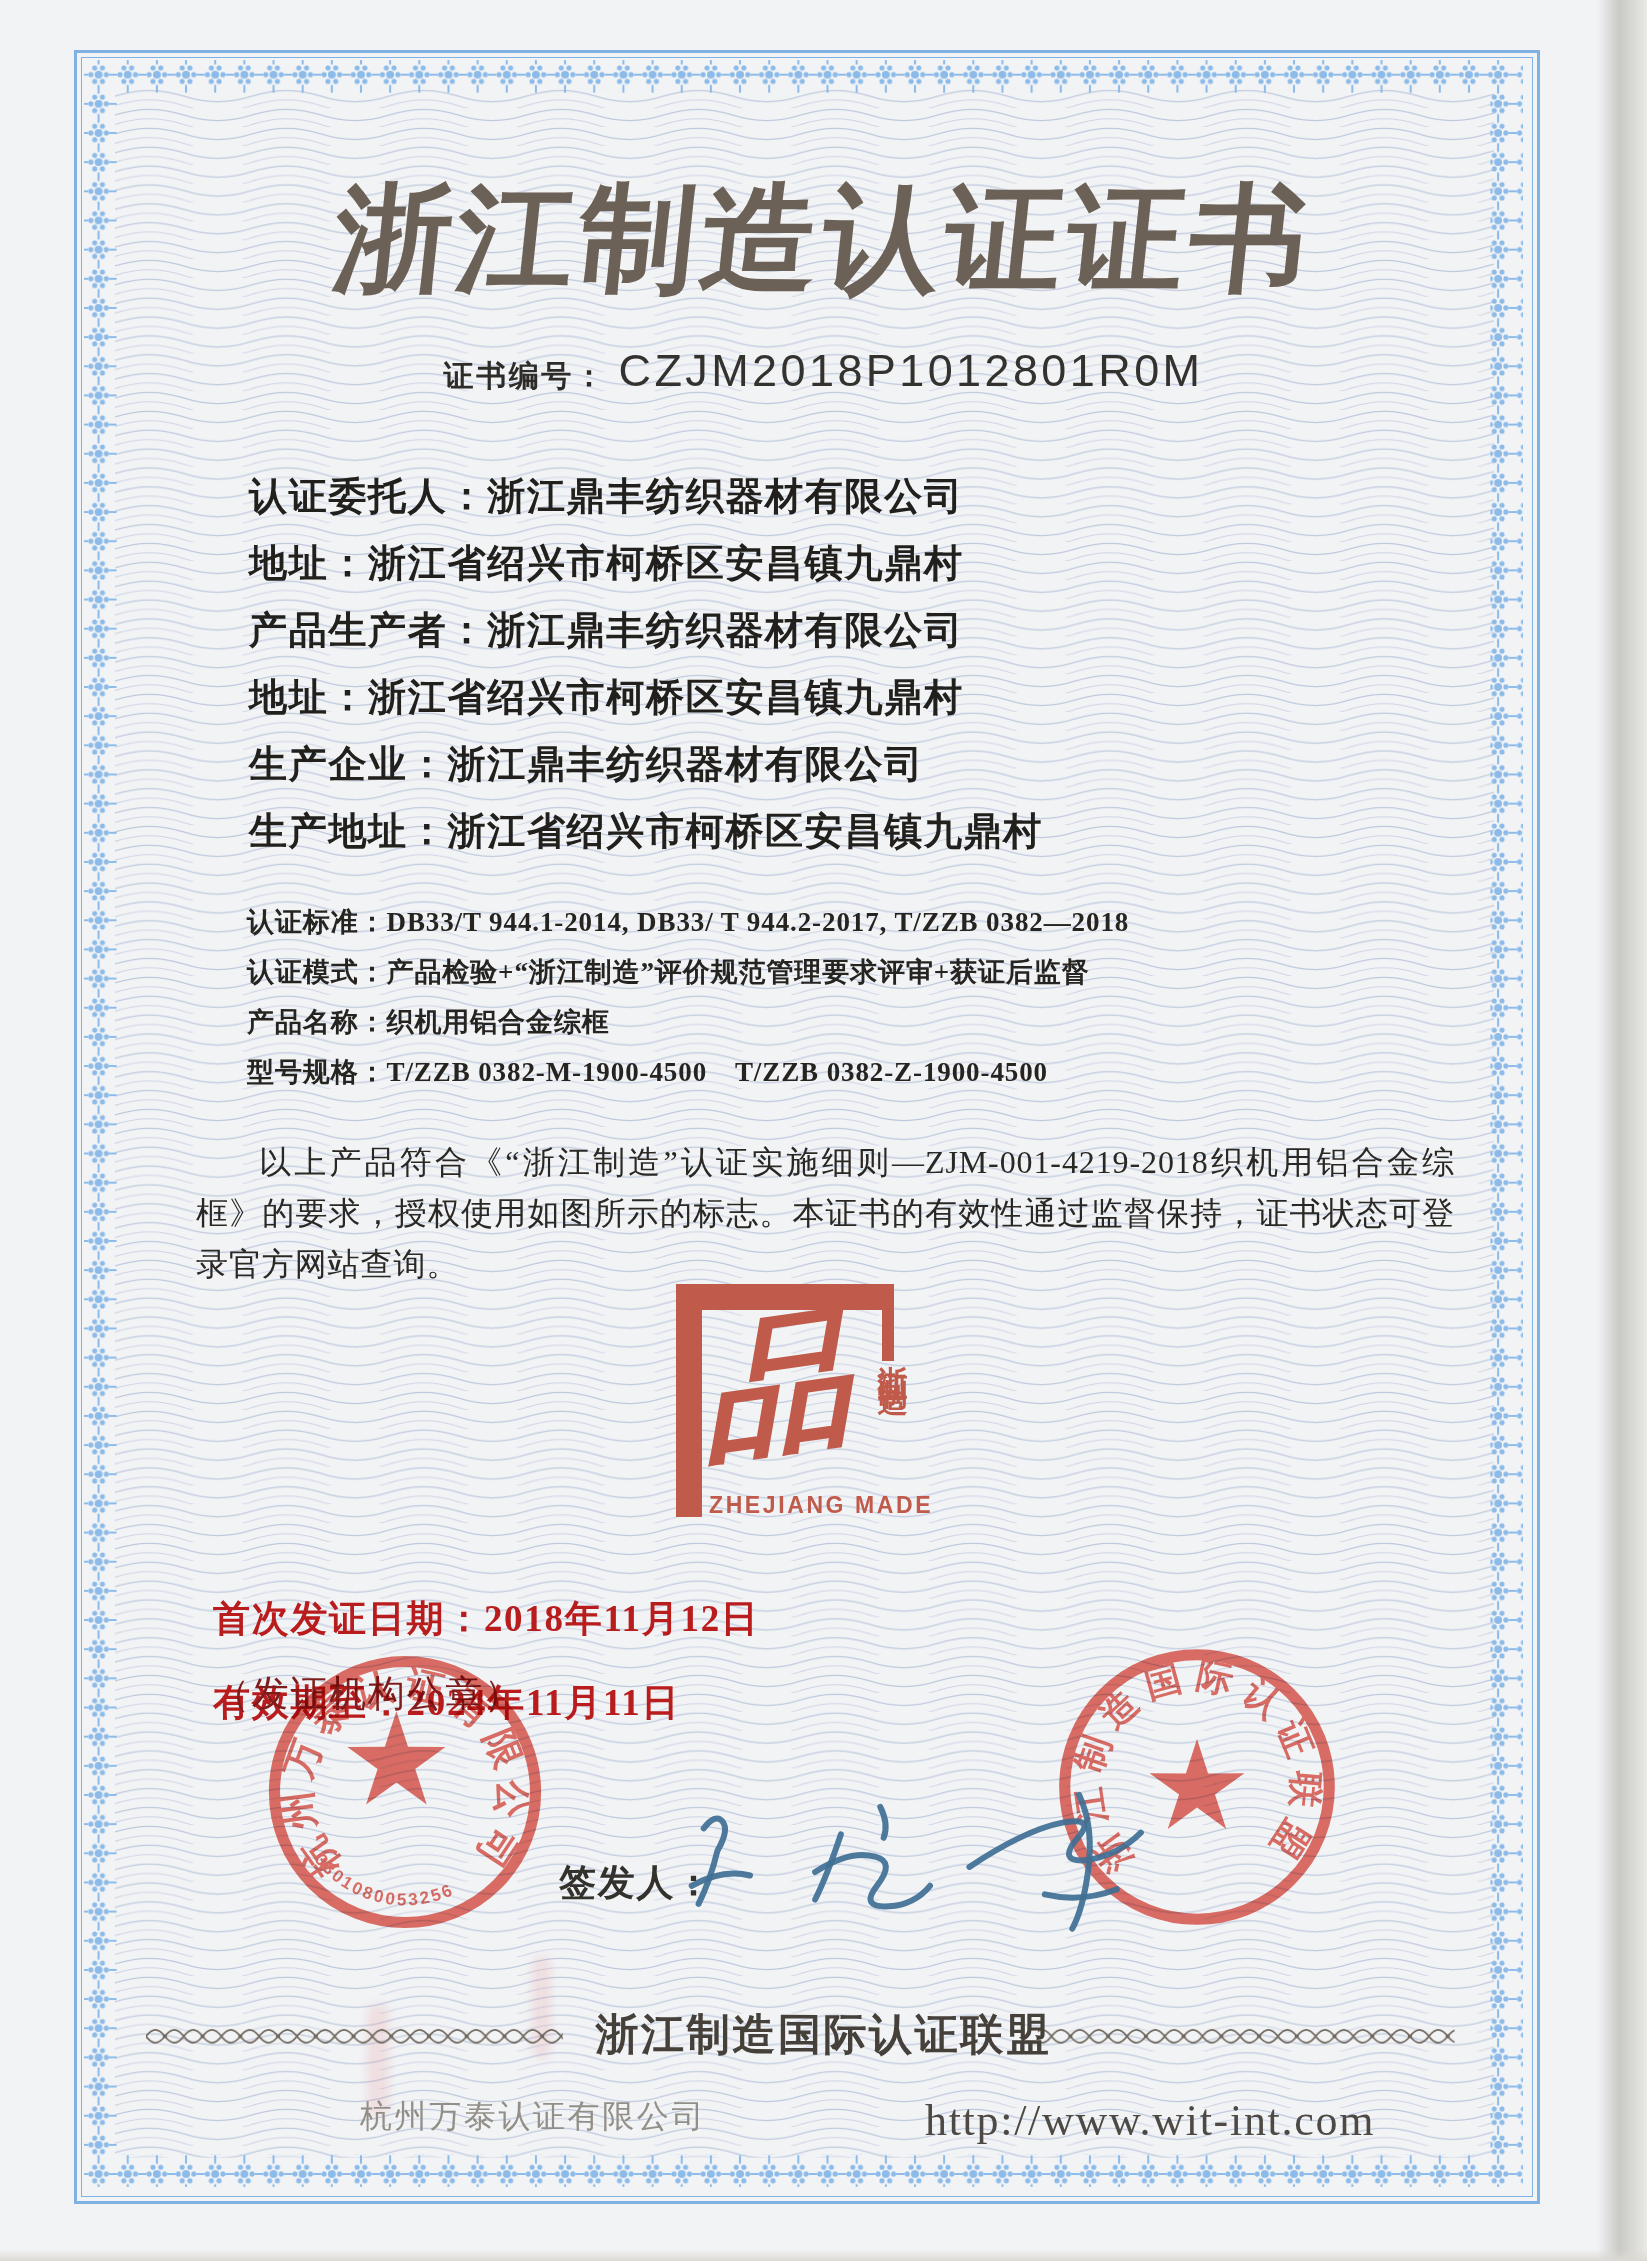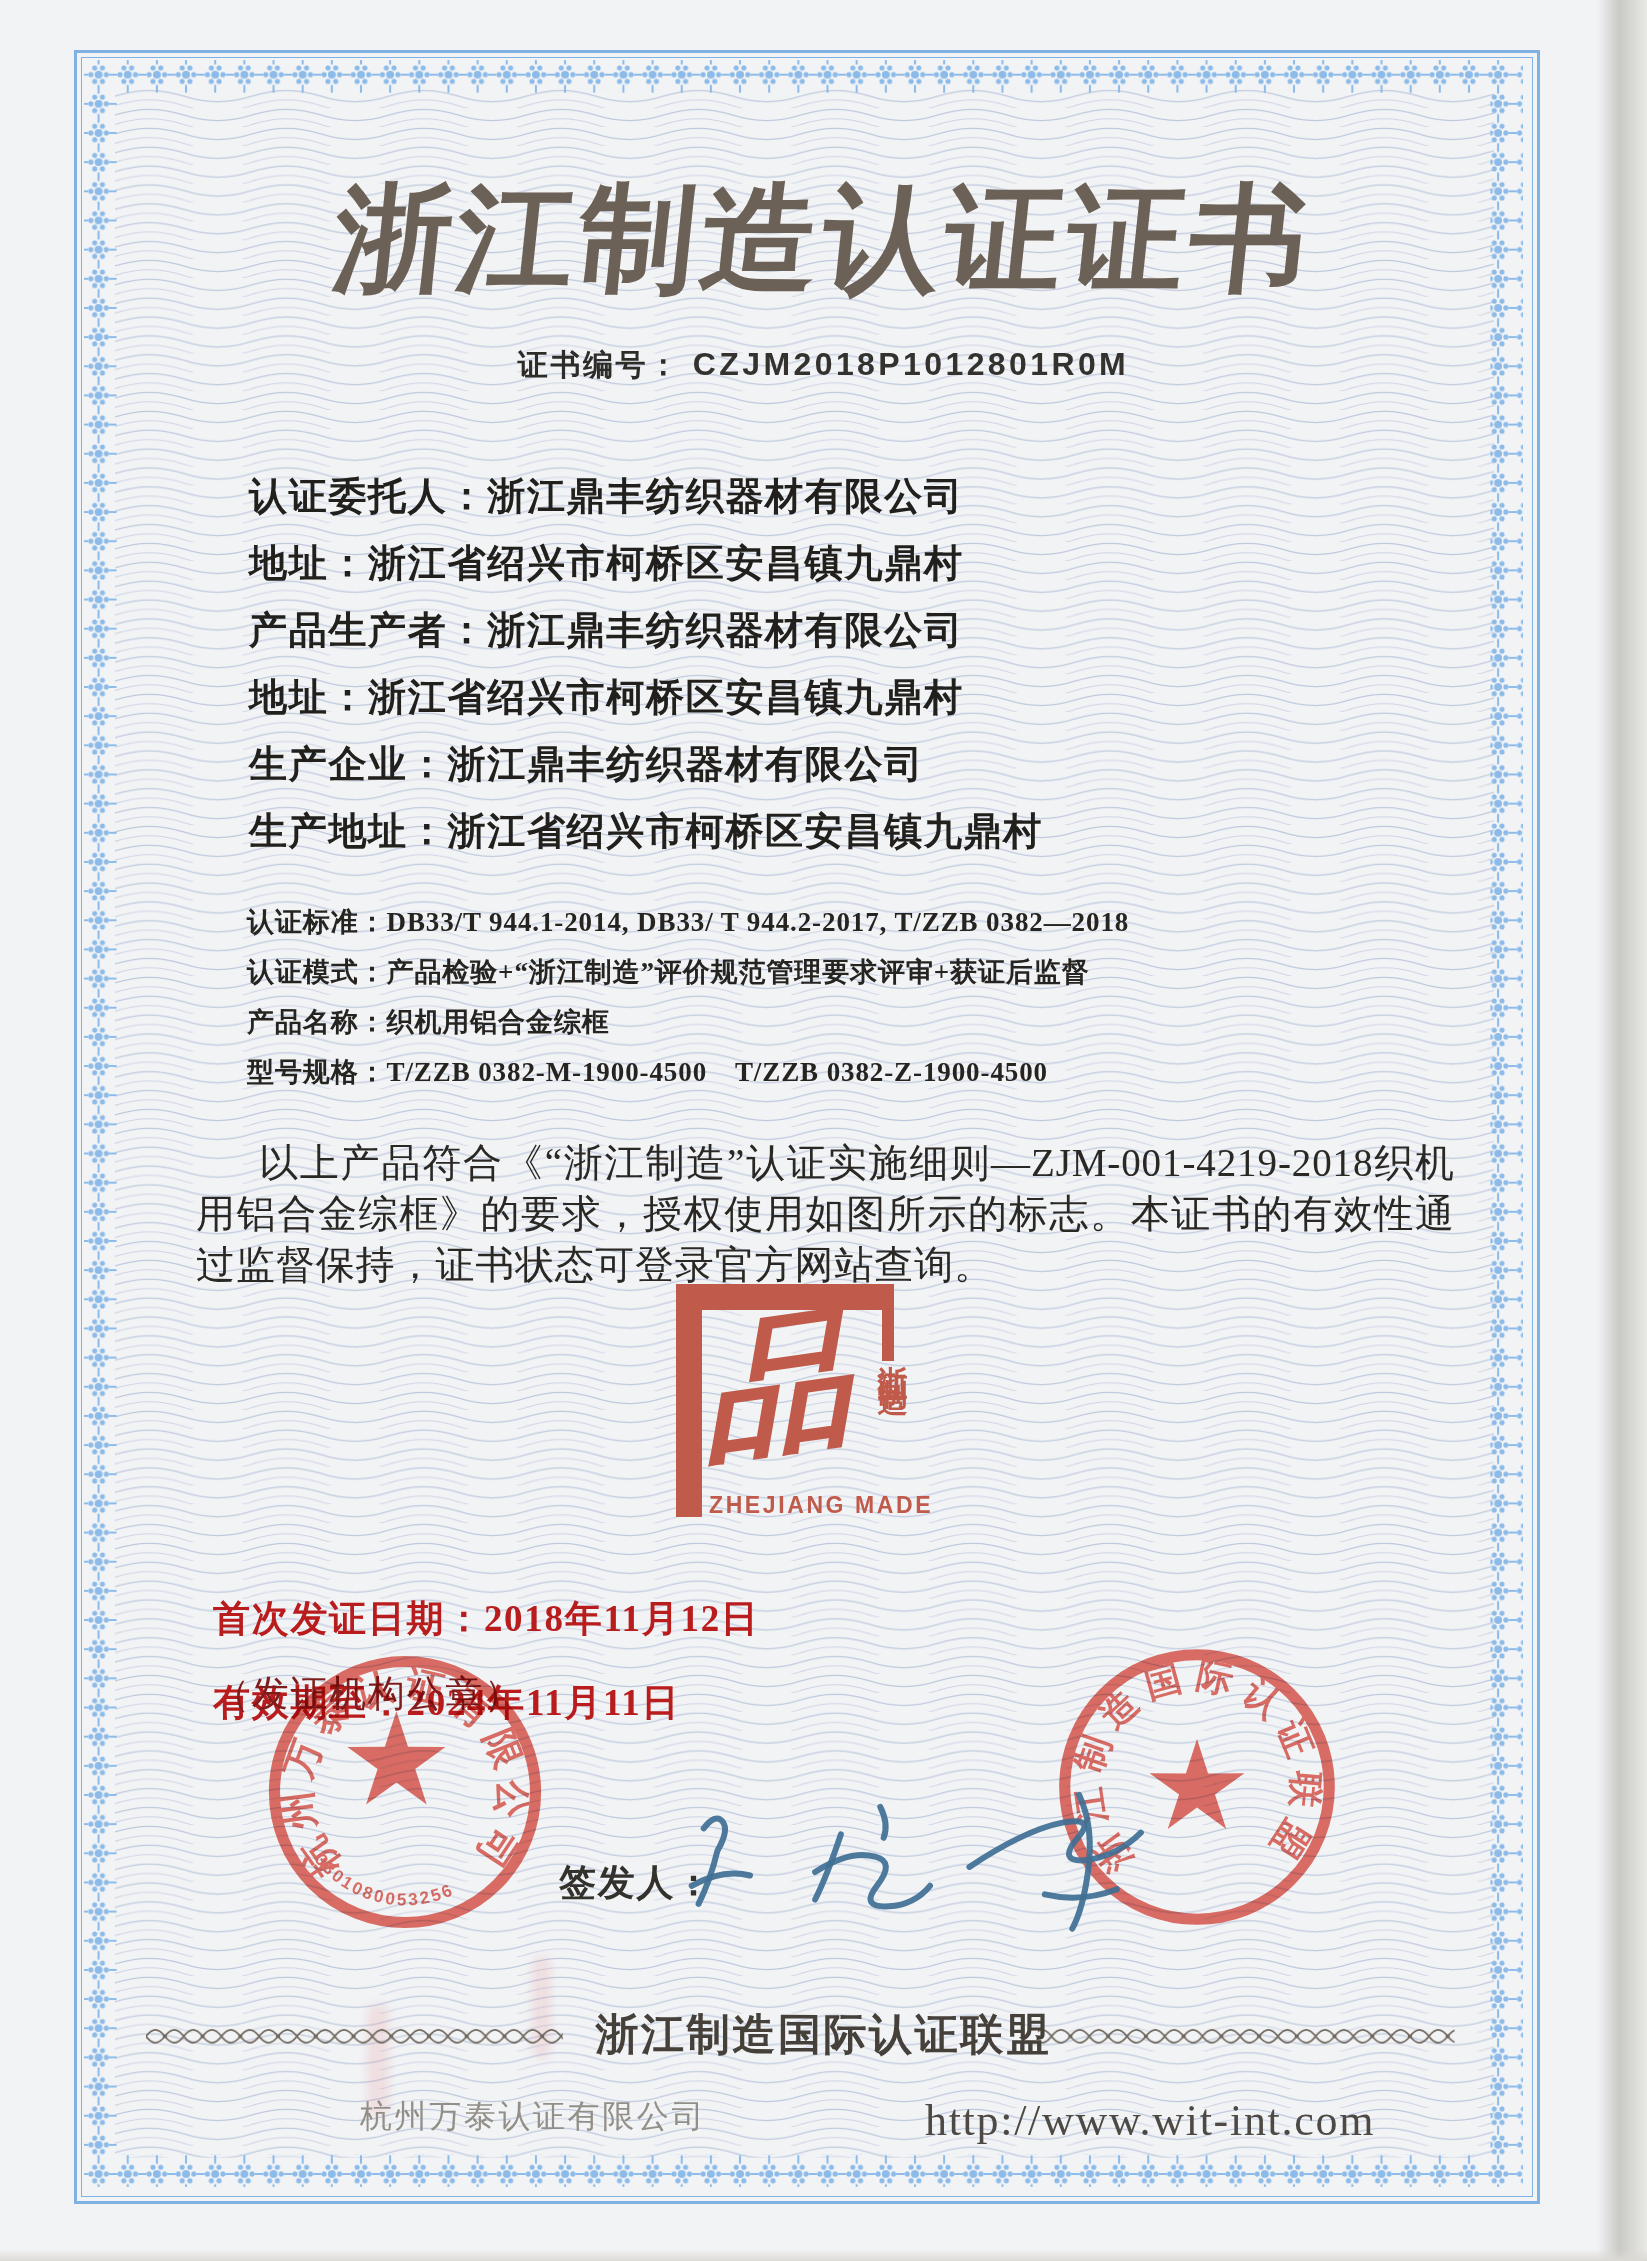--- a/index.html
+++ b/index.html
@@ -24,34 +24,34 @@
 
   
   .title{position:absolute;left:0;top:161px;width:1647px;text-align:center;z-index:10;
     font-family:"DejaVu Serif","Liberation Serif",serif;font-weight:700;font-size:117px;
     letter-spacing:5.1px;color:var(--title_ink);transform:skewX(-6deg);}
 
   
   .certno{position:absolute;left:0;top:345px;width:1647px;z-index:10;display:flex;
     justify-content:center;align-items:baseline;color:#2e2c29;}
   .certno .lbl{font-size:30px;font-weight:700;letter-spacing:2.6px;}
-  .certno .val{font-size:32px;font-weight:700;letter-spacing:3.4px;margin-left:12px;color:#34322f;}
+  .certno .val{font-size:45px;font-weight:400;letter-spacing:3.4px;margin-left:12px;color:#34322f;}
 
   
   .fields{position:absolute;left:249px;top:463px;z-index:10;color:#21201d;}
   .fields .row{height:67px;line-height:67px;font-size:38px;font-weight:700;letter-spacing:1.7px;white-space:nowrap;}
 
   
   .specs{position:absolute;left:247px;top:897px;z-index:10;color:#262420;}
   .specs .row{height:50px;line-height:50px;font-size:27px;font-weight:700;letter-spacing:0.9px;
     font-family:"Liberation Serif",serif;white-space:nowrap;}
 
   
   .statement{position:absolute;left:196px;top:1137px;width:1259px;z-index:10;
-    font-family:"Liberation Serif",serif;font-size:39px;line-height:51px;color:#2a2824;
+    font-family:"Liberation Serif",serif;font-size:32px;line-height:51px;color:#2a2824;
     text-align:justify;text-indent:63px;letter-spacing:0.9px;}
 
   
   .logo{position:absolute;left:676px;top:1284px;width:221px;height:237px;z-index:10;}
   .logo .bar{position:absolute;background:var(--logo_red);}
   .logo .bar-top{left:0;top:0;width:218px;height:26px;}
   .logo .bar-left{left:0;top:0;width:26px;height:233px;}
   .logo .bar-right{left:206px;top:26px;width:12px;height:51px;}
   .logo .mark{position:absolute;left:15.4px;top:13.7px;width:172px;height:172px;z-index:2;
     font-family:"DejaVu Serif",serif;font-size:148px;line-height:172px;text-align:center;

